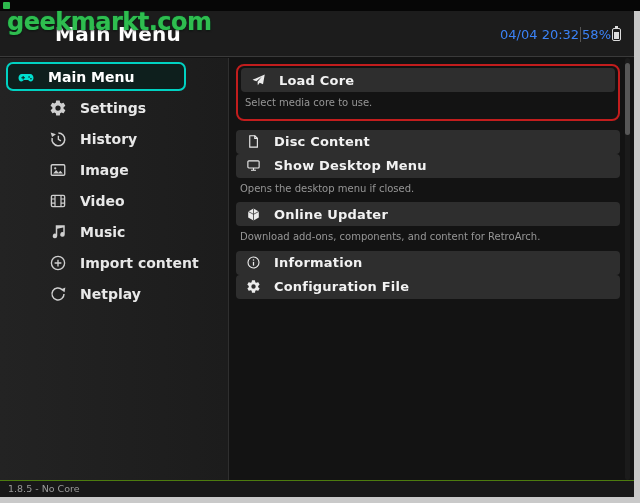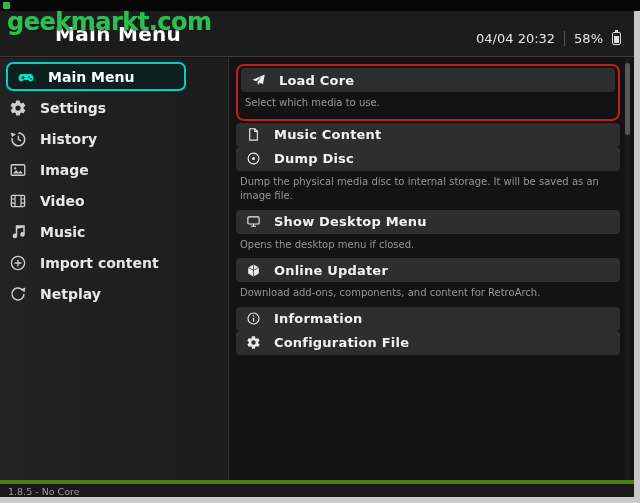--- a/index.html
+++ b/index.html
@@ -6,45 +6,45 @@
   html,body { width:640px; height:503px; overflow:hidden; }
   body { font-family:"DejaVu Sans", sans-serif; background:#c9c9c9; position:relative; }
 
   .titlebar { position:absolute; left:0; top:0; width:640px; height:11px; background:#060606; z-index:5; }
   .titlebar-icon { position:absolute; left:3px; top:2px; width:7px; height:7px; background:#2eb94e; border-radius:1px; }
 
   .app { position:absolute; left:0; top:11px; width:634px; height:486px; background:#131313; overflow:hidden; }
 
   .header { position:absolute; left:0; top:0; width:100%; height:46px; background:#1c1c1c; border-bottom:1px solid #3a3a3a; }
   .page-title { position:absolute; left:55px; top:11px; font-size:20px; font-weight:bold; color:#ffffff; letter-spacing:.3px; }
-  .header-right { position:absolute; right:13px; top:0; height:54px; display:flex; align-items:center; gap:9px; color:#e5e5e5; font-size:13px; }
+  .header-right { position:absolute; right:13px; top:0; height:46px; display:flex; align-items:center; gap:1px; color:#3b82f6; font-size:13px; }
   .header-divider { width:1px; height:15px; background:#565656; }
   .battery { position:relative; width:9px; height:13px; border:1px solid #dcdcdc; border-radius:2px; }
   .battery::before { content:""; position:absolute; top:-3px; left:2px; width:3px; height:2px; background:#dcdcdc; }
   .battery-fill { position:absolute; left:1px; right:1px; bottom:1px; height:58%; background:#dcdcdc; }
 
   .watermark { position:absolute; left:7px; top:8px; z-index:20; font-size:24px; font-weight:800; color:#2fbd4f; text-shadow:0 1px 2px rgba(0,0,0,.6), 0 0 1px #0c5; letter-spacing:-0.5px; }
 
   .sidebar { position:absolute; left:0; top:47px; bottom:17px; width:229px; background:linear-gradient(90deg,#232323,#1c1c1c); border-right:1px solid #2f2f2f; padding-top:3px; }
-  .side-item { height:31px; display:flex; align-items:center; gap:13px; padding-left:9px; color:#e8e8e8; font-size:14px; font-weight:bold; }
+  .side-item { height:31px; display:flex; align-items:center; gap:13px; padding-left:17px; color:#e8e8e8; font-size:14px; font-weight:bold;margin-left:32px; }
   .side-item svg { width:18px; height:18px; color:#cfcfcf; flex:none; }
   .side-item.active { width:180px; height:29px; margin:1px 0 1px 6px; padding-left:9px; border:2px solid #00d2c2; border-radius:7px; background:#0e1f1d; color:#ffffff; }
   .side-item.active svg { color:#00e0cf; }
 
   .content { position:absolute; left:230px; top:47px; right:12px; bottom:17px; padding:6px 2px 0 6px; overflow:hidden; }
   .entry-row { height:24px; background:#2e2e2e; border-radius:4px; display:flex; align-items:center; gap:13px; padding-left:10px; }
   .entry-row svg { width:15px; height:15px; color:#ececec; flex:none; }
   .entry-label { font-size:13px; font-weight:bold; color:#f2f2f2; letter-spacing:.2px; }
   .entry-sub { font-size:10px; color:#969696; padding:4px 12px 6px 4px; line-height:1.45; }
-  .hl-red { border:2px solid #c21d1d; border-radius:8px; padding:2px 3px; margin-bottom:2px; }
+  .hl-red { border:2px solid #c21d1d; border-radius:8px; padding:2px 3px; margin-bottom:9px; }
 
   .scrollbar { position:absolute; right:4px; top:47px; bottom:17px; width:5px; background:#1b1b1b; border-radius:3px; }
   .scroll-thumb { position:absolute; left:0; top:5px; width:5px; height:72px; background:#575757; border-radius:3px; }
 
-  .statusbar { position:absolute; left:0; bottom:0; width:100%; height:17px; background:#181818; border-top:4px solid #4d7c0f; color:#9a9a9a; font-size:9.5px; line-height:15px; padding-left:8px; }
+  .statusbar { position:absolute; left:0; bottom:0; width:100%; height:17px; background:#181818; border-top:1px solid #4d7c0f; color:#9a9a9a; font-size:9.5px; line-height:15px; padding-left:8px; }
 </style>
 </head>
 <body>
 
 <div class="titlebar">
   <div class="titlebar-icon"></div>
 </div>
 
 <div class="watermark">geekmarkt.com</div>
 
@@ -133,45 +133,35 @@
   <div class="content">
 
     <div class="hl-red">
       <div class="entry">
         <div class="entry-row">
           <svg viewBox="0 0 24 24">
               <path fill="currentColor" d="M22 2.5L2.5 10.8l6 2.4 9-7.5-7 8.3.4 5.5 3-3.8 5.3 2.3z"></path>
             </svg>
           <span class="entry-label">Load Core</span>
         </div>
-        <div class="entry-sub">Select which media to use.</div>
+        <div class="entry-sub">Select media core to use.</div>
       </div>
     </div>
 
     <div class="entry">
       <div class="entry-row">
         <svg viewBox="0 0 24 24">
             <path fill="none" stroke="currentColor" stroke-width="1.8" d="M6 2.8h8.2l4 4V21H6z"></path>
             <path fill="none" stroke="currentColor" stroke-width="1.8" d="M14 2.8V7h4.2"></path>
           </svg>
-        <span class="entry-label">Music Content</span>
-      </div>
-    </div>
-
-
-    <div class="entry">
-      <div class="entry-row">
-        <svg viewBox="0 0 24 24">
-            <circle cx="12" cy="12" r="8.6" fill="none" stroke="currentColor" stroke-width="1.8"></circle>
-            <circle cx="12" cy="12" r="2.4" fill="currentColor"></circle>
-          </svg>
-        <span class="entry-label">Dump Disc</span>
-      </div>
-      <div class="entry-sub">Dump the physical media disc to internal storage. It will be saved as an image file.</div>
-    </div>
+        <span class="entry-label">Disc Content</span>
+      </div>
+    </div>
+
+
 
     <div class="entry">
       <div class="entry-row">
         <svg viewBox="0 0 24 24">
             <rect x="3" y="4.5" width="18" height="11.5" rx="1.5" fill="none" stroke="currentColor" stroke-width="1.8"></rect>
             <path stroke="currentColor" stroke-width="1.8" fill="none" d="M12 16v3.5M8 19.5h8"></path>
           </svg>
         <span class="entry-label">Show Desktop Menu</span>
       </div>
       <div class="entry-sub">Opens the desktop menu if closed.</div>

